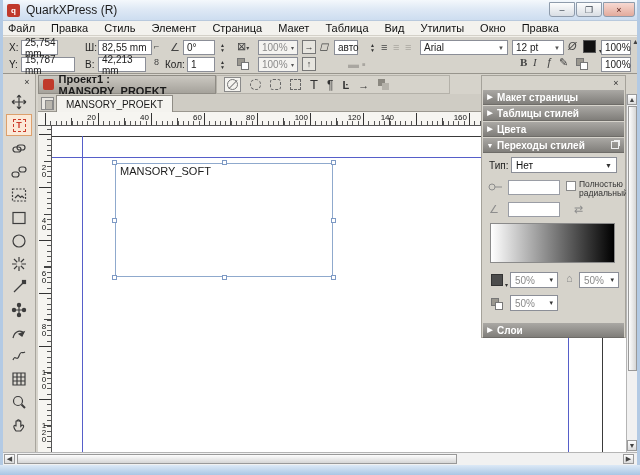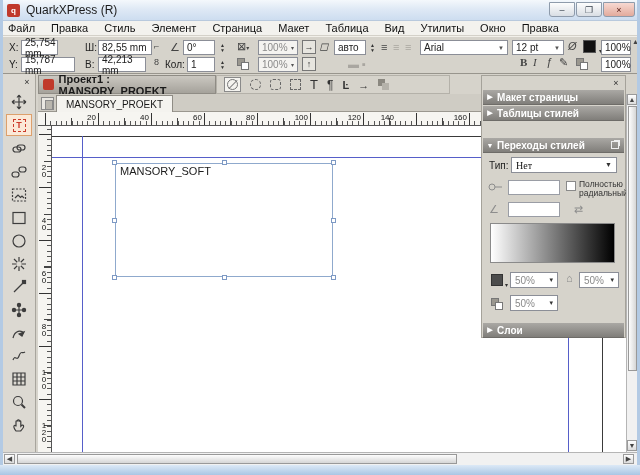--- a/index.html
+++ b/index.html
@@ -202,21 +202,21 @@
         <span>▲</span>
         <span>▼</span>
       </div>
     <span class="ticon" style="left:237px;top:3px;">⊠<span style="font-size:6px;">▾</span></span>
     <div class="tfield dis" style="left:258px;top:3px;width:40px;">
         <span>100%</span>
         <span class="caret">▾</span>
       </div>
     <div class="miniboxbtn" style="left:302px;top:3px;">→</div>
     <span class="ticon" style="left:320px;top:3px;transform:skewX(-14deg);">◻</span>
-    <div class="tfield" style="left:334px;top:3px;width:32px;">авто</div>
+    <div class="tfield" style="left:334px;top:3px;width:24px;">авто</div>
     <div class="stepper" style="left:368px;top:3px;">
         <span>▲</span>
         <span>▼</span>
       </div>
     <span class="ticon" style="left:381px;top:4px;">≡</span>
     <span class="ticon faded" style="left:393px;top:4px;">≡</span>
     <span class="ticon faded" style="left:405px;top:4px;">≡</span>
     <div class="tfield" style="left:420px;top:3px;width:88px;">
         <span>Arial</span>
         <span class="caret">▼</span>
@@ -428,28 +428,32 @@
       <div id="palgroup-close">×</div>
     </div>
     <div class="phdr" style="top:14px;">
       <span class="arr">▶</span>
       <span>Макет страницы</span>
     </div>
     <div class="phdr" style="top:30px;">
       <span class="arr">▶</span>
       <span>Таблицы стилей</span>
     </div>
+    <div class="phdr" style="top:46px;">
+      <span class="arr">▶</span>
+      <span>Цвета</span>
+    </div>
     <div class="phdr" style="top:62px;">
       <span class="arr">▼</span>
       <span>Переходы стилей</span>
       <span class="detach"></span>
     </div>
 
     <span class="plabel" style="left:7px;top:84px;">Тип:</span>
-    <div class="pselect" style="left:29px;top:81px;width:106px;font-family:Liberation Serif, serif;">
+    <div class="pselect" style="left:29px;top:81px;width:106px;">
       <span>Нет</span>
       <span class="caret">▼</span>
     </div>
     <span class="picon" style="left:6px;top:106px;">
       <svg width="15" height="10" viewBox="0 0 15 10" style="stroke:#8d8d8d;fill:none;">
           <circle cx="4" cy="5" r="3"></circle>
           <line x1="7" y1="5" x2="14" y2="5"></line>
         </svg>
     </span>
     <div class="pinput" style="left:26px;top:104px;"></div>

